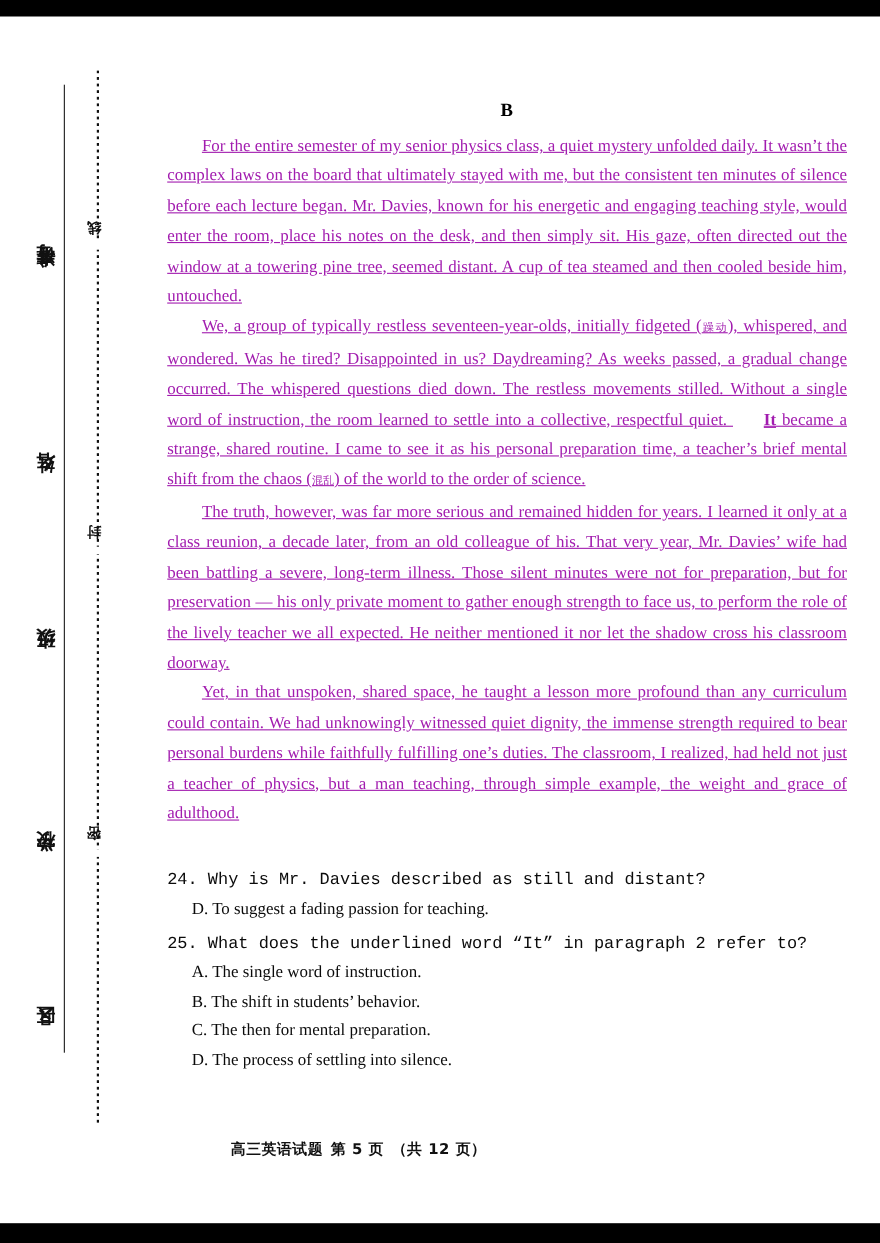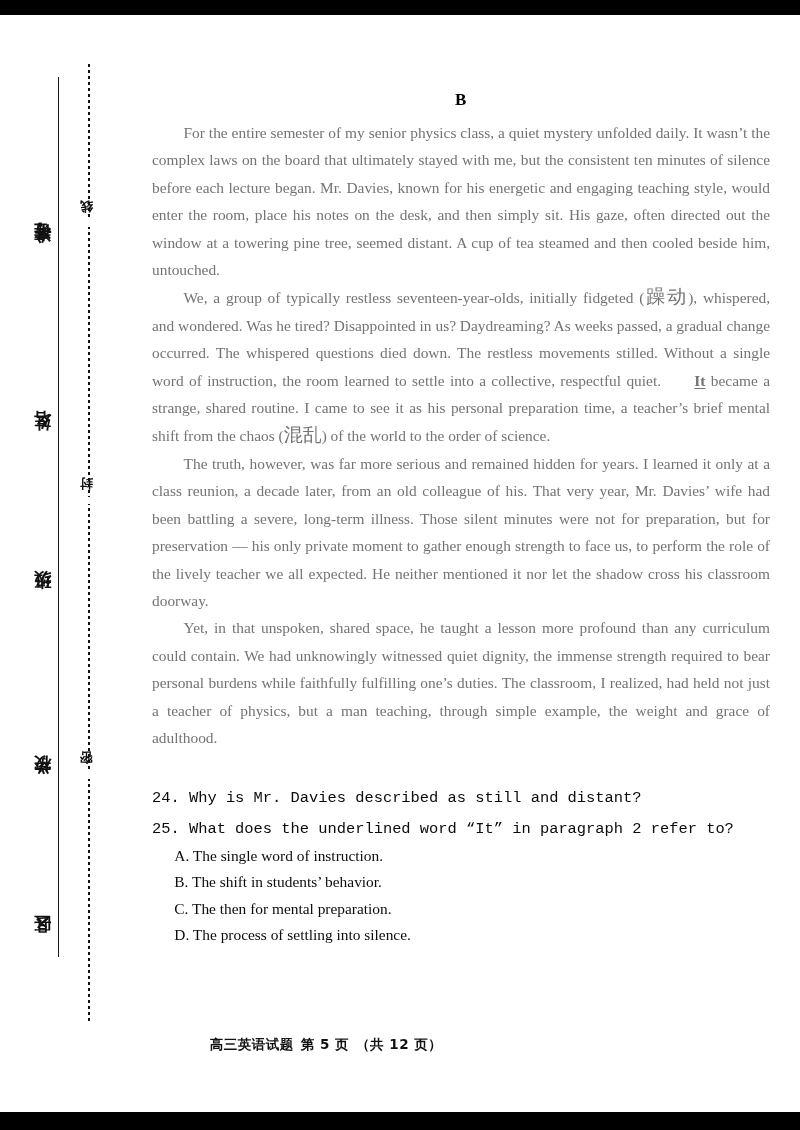--- a/index.html
+++ b/index.html
@@ -107,27 +107,28 @@
     margin-bottom: 9px;
     color: #000;
   }
 
   .para {
     font-size: 15.4px;
     line-height: 27.4px;
     text-align: justify;
     text-justify: inter-word;
     text-indent: 2.05em;
-    color: #737373;
+    color: #a21caf;
     hyphens: none;
+    text-decoration: underline;
   }
 
   .cjk-gloss {
     font-family: "DejaVu Sans", sans-serif;
-    font-size: 19px;
+    font-size: 10px;
   }
 
   .ref-word {
     font-weight: bold;
     text-decoration: underline;
     text-underline-offset: 1.5px;
     margin-left: 28px;
   }
 
   
@@ -201,20 +202,21 @@
     <div id="passage-body">
         <div class="para"><span>For the entire semester of my senior physics class, a quiet mystery unfolded daily. It wasn’t the complex laws on the board that ultimately stayed with me, but the consistent ten minutes of silence before each lecture began. Mr. Davies, known for his energetic and engaging teaching style, would enter the room, place his notes on the desk, and then simply sit. His gaze, often directed out the window at a towering pine tree, seemed distant. A cup of tea steamed and then cooled beside him, untouched.</span></div>
         <div class="para"><span>We, a group of typically restless seventeen-year-olds, initially fidgeted (</span><span class="cjk-gloss">躁动</span><span>), whispered, and wondered. Was he tired? Disappointed in us? Daydreaming? As weeks passed, a gradual change occurred. The whispered questions died down. The restless movements stilled. Without a single word of instruction, the room learned to settle into a collective, respectful quiet. </span><span class="ref-word">It</span><span> became a strange, shared routine. I came to see it as his personal preparation time, a teacher’s brief mental shift from the chaos (</span><span class="cjk-gloss">混乱</span><span>) of the world to the order of science.</span></div>
         <div class="para"><span>The truth, however, was far more serious and remained hidden for years. I learned it only at a class reunion, a decade later, from an old colleague of his. That very year, Mr. Davies’ wife had been battling a severe, long-term illness. Those silent minutes were not for preparation, but for preservation — his only private moment to gather enough strength to face us, to perform the role of the lively teacher we all expected. He neither mentioned it nor let the shadow cross his classroom doorway.</span></div>
         <div class="para"><span>Yet, in that unspoken, shared space, he taught a lesson more profound than any curriculum could contain. We had unknowingly witnessed quiet dignity, the immense strength required to bear personal burdens while faithfully fulfilling one’s duties. The classroom, I realized, had held not just a teacher of physics, but a man teaching, through simple example, the weight and grace of adulthood.</span></div>
       </div>
 
     <div id="questions">
         <div class="question-block">
           <div class="question-stem">24. Why is Mr. Davies described as still and distant?</div>
+          <div class="option">D. To suggest a fading passion for teaching.</div>
         </div>
         <div class="question-block">
           <div class="question-stem">25. What does the underlined word “It” in paragraph 2 refer to?</div>
           <div class="option">A. The single word of instruction.</div>
           <div class="option">B. The shift in students’ behavior.</div>
           <div class="option">C. The then for mental preparation.</div>
           <div class="option">D. The process of settling into silence.</div>
         </div>
       </div>
 

